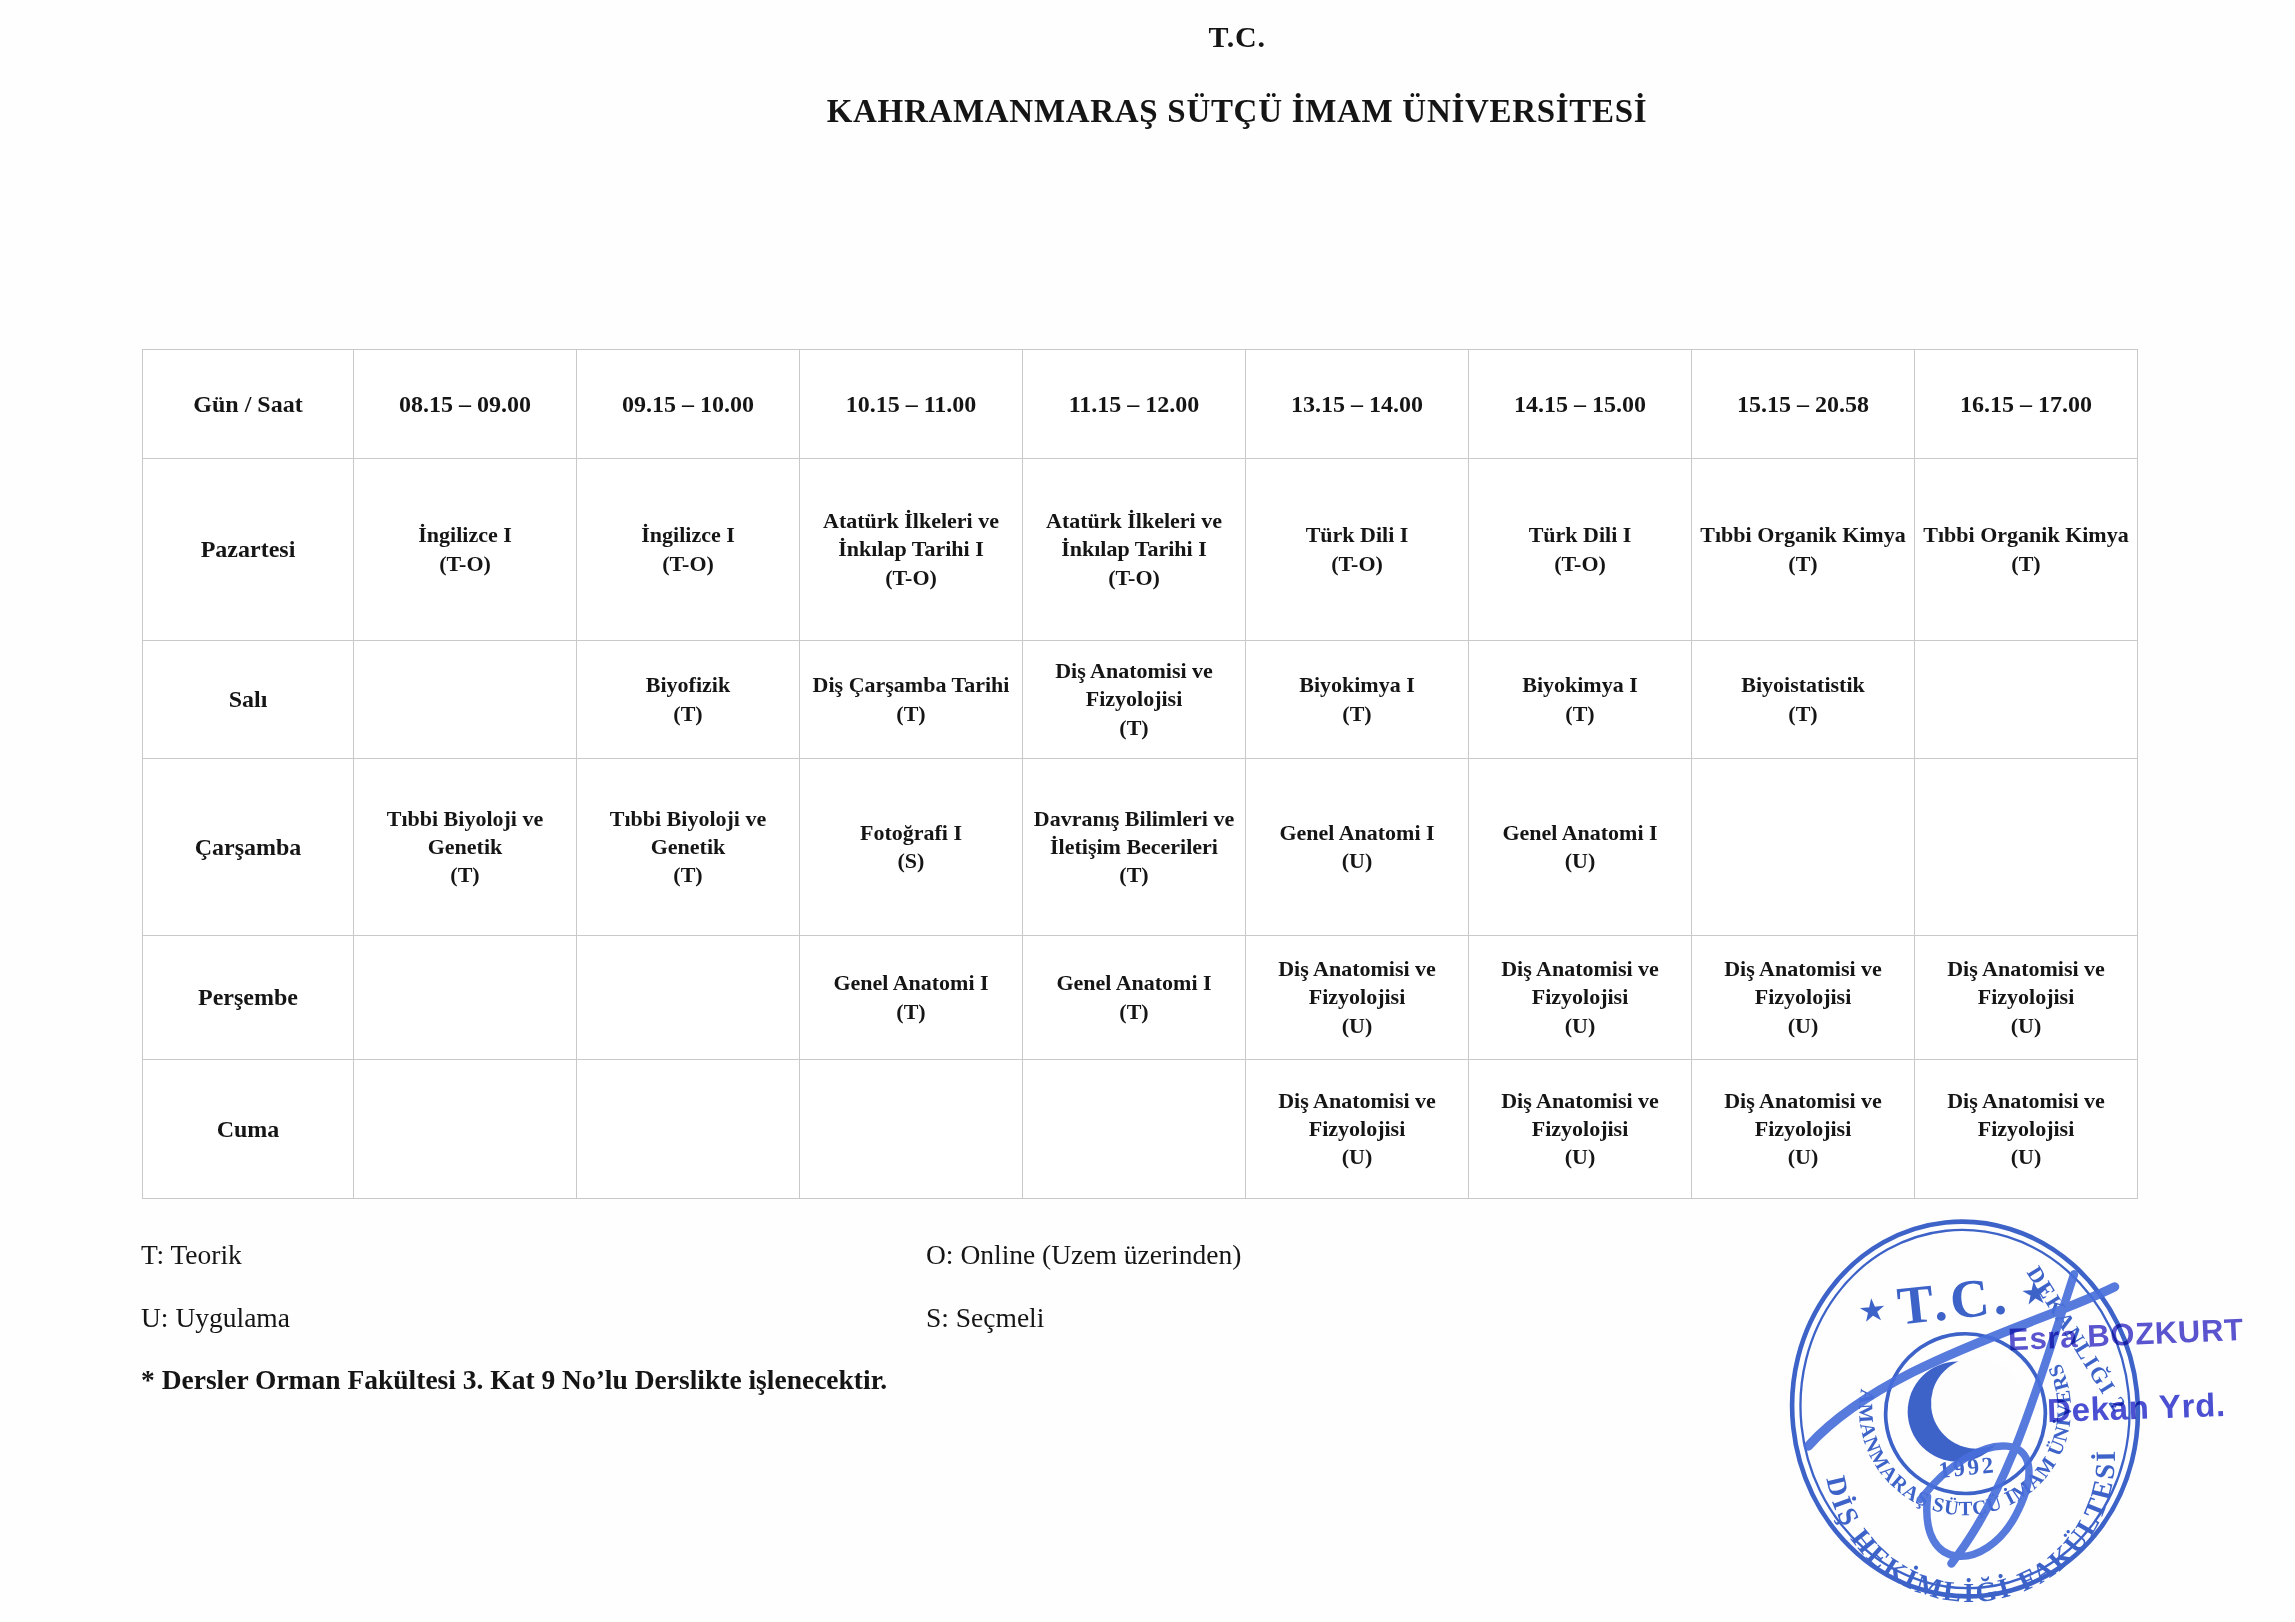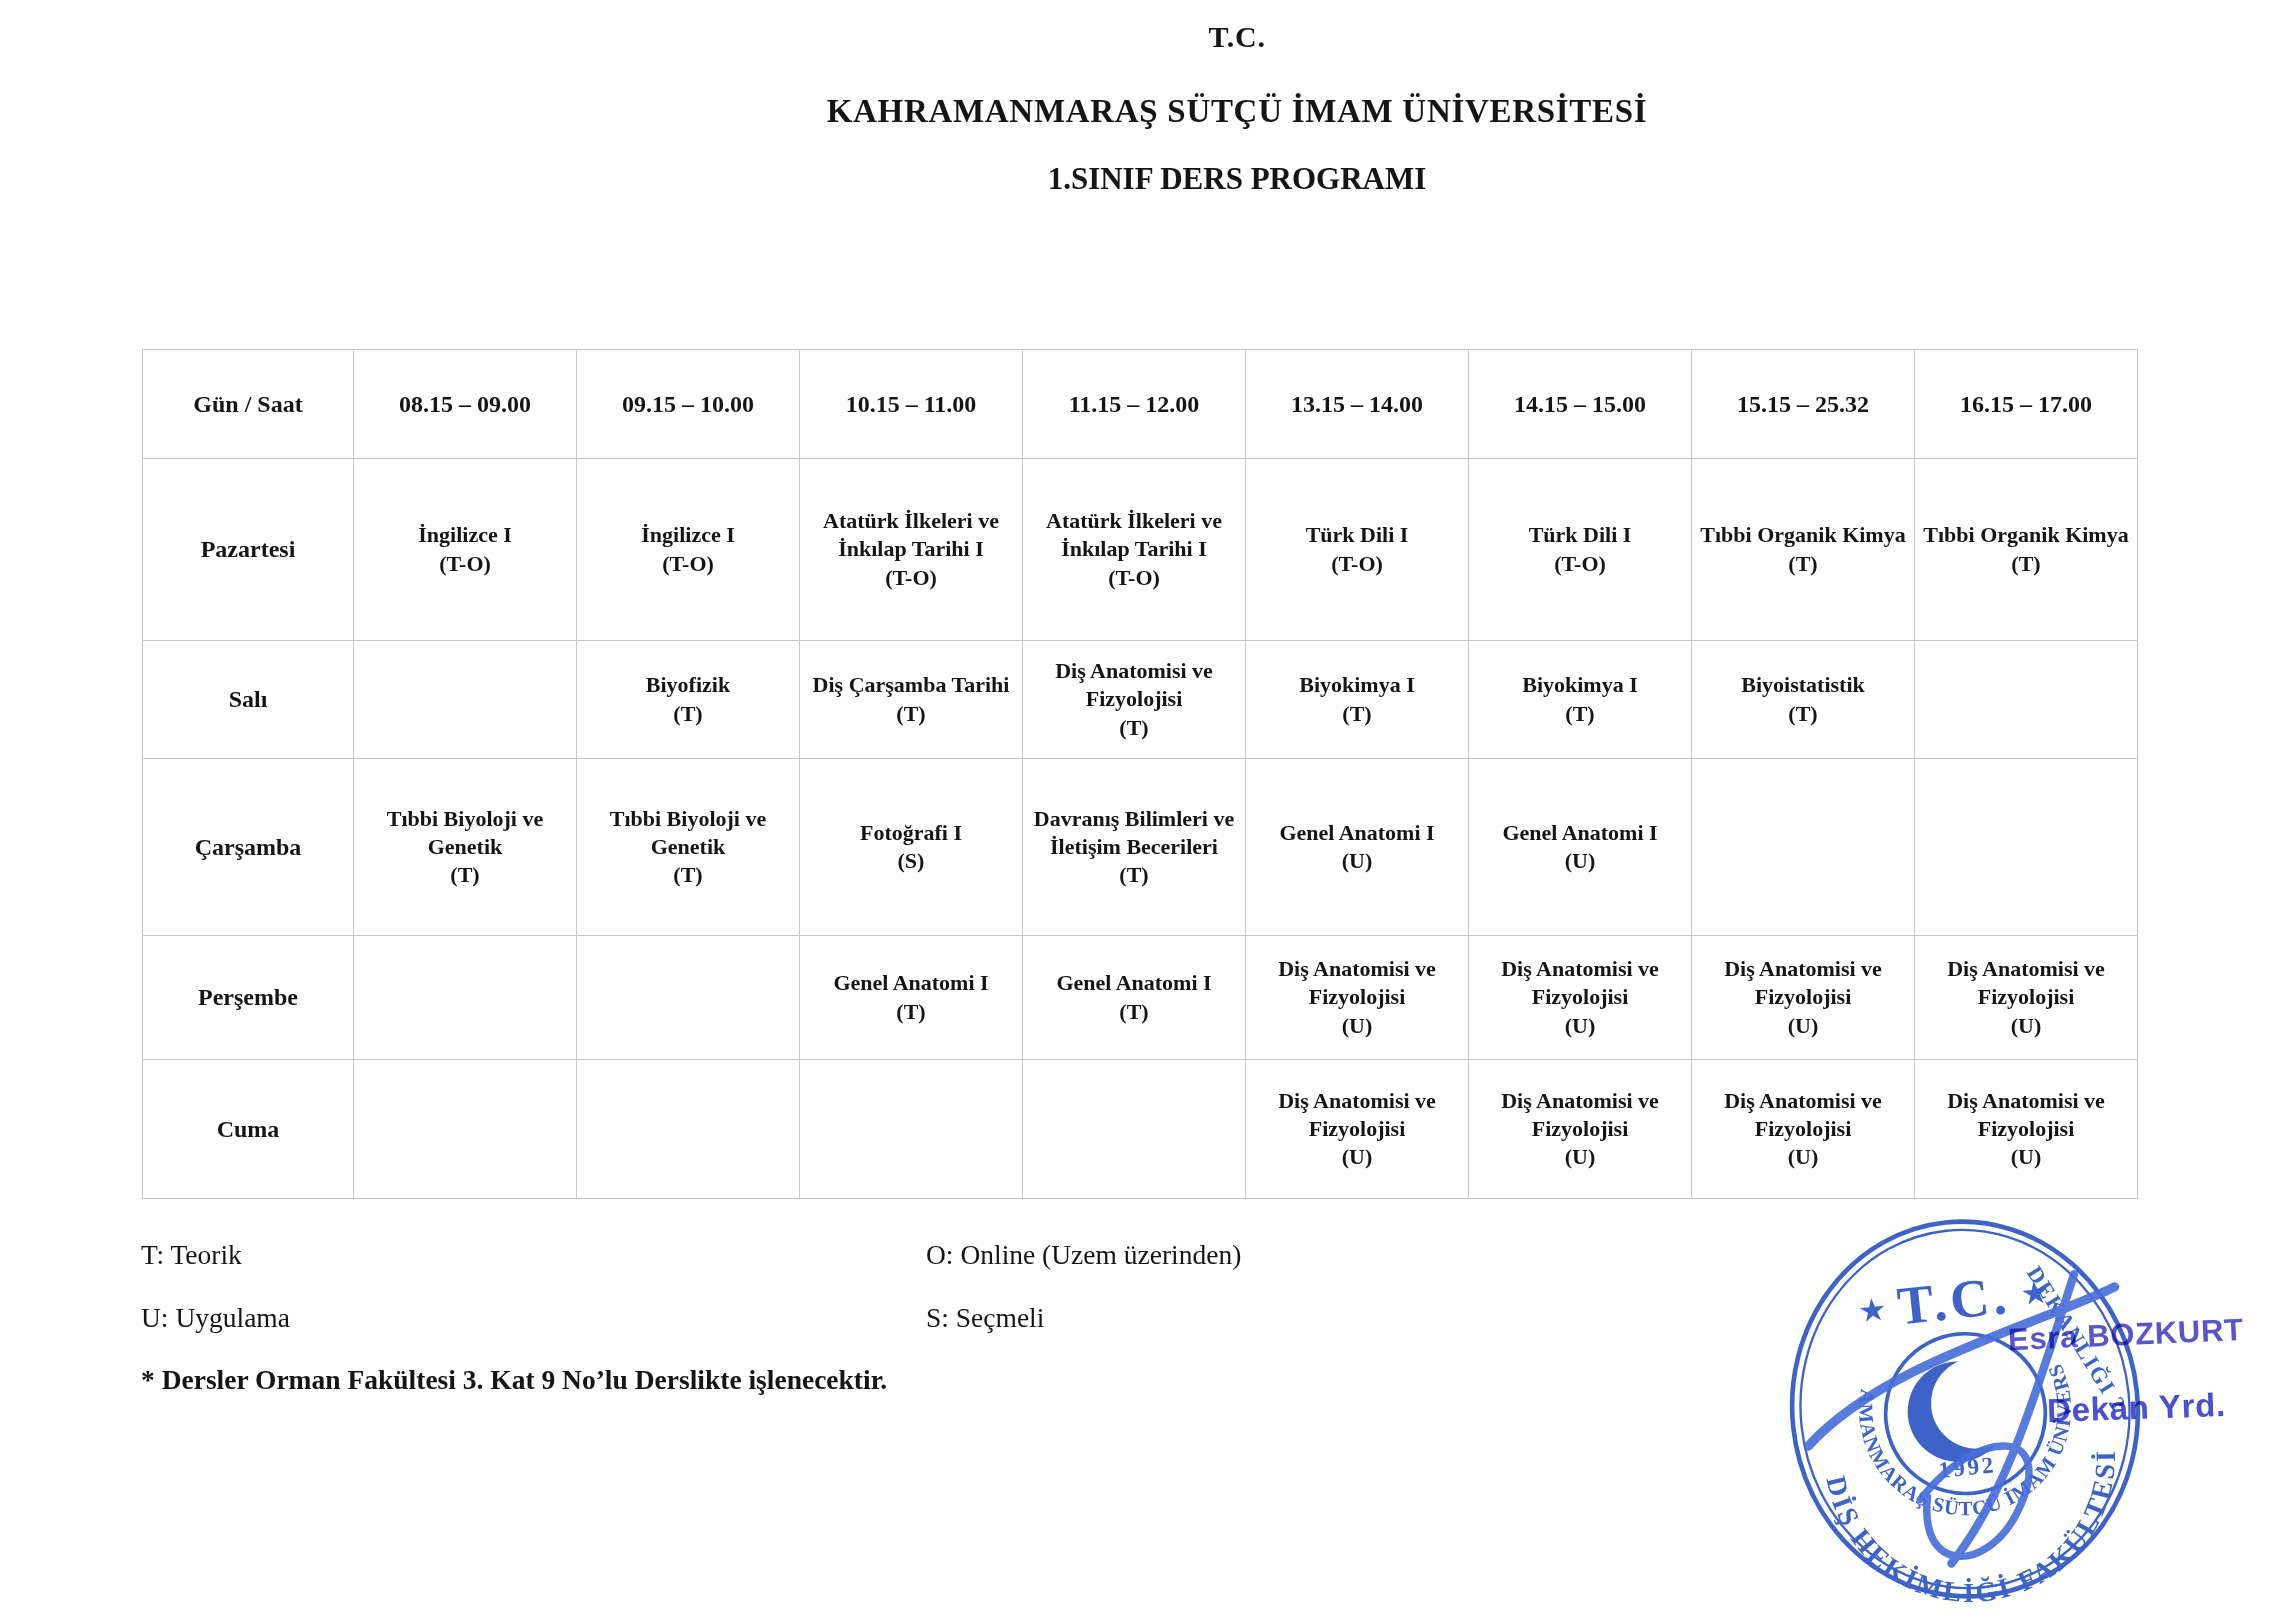--- a/index.html
+++ b/index.html
@@ -70,21 +70,20 @@
   }
 </style>
 </head>
 <body>
 
 <div class="page">
 
   <div class="doc-header">
     <div class="h-tc">T.C.</div>
     <div class="h-uni">KAHRAMANMARAŞ SÜTÇÜ İMAM ÜNİVERSİTESİ</div>
-    <div class="h-prog">1.SINIF DERS PROGRAMI</div>
   </div>
 
   <table class="schedule">
     <colgroup>
       <col style="width:211px">
         <col style="width:223px">
         <col style="width:223px">
         <col style="width:223px">
       <col style="width:223px">
         <col style="width:223px">
@@ -94,21 +93,21 @@
     </colgroup>
     <thead>
       <tr>
         <th class="time-h">Gün / Saat</th>
         <th class="time-h">08.15 – 09.00</th>
         <th class="time-h">09.15 – 10.00</th>
         <th class="time-h">10.15 – 11.00</th>
         <th class="time-h">11.15 – 12.00</th>
         <th class="time-h">13.15 – 14.00</th>
         <th class="time-h">14.15 – 15.00</th>
-        <th class="time-h">15.15 – 25.32</th>
+        <th class="time-h">15.15 – 20.58</th>
         <th class="time-h">16.15 – 17.00</th>
       </tr>
     </thead>
     <tbody>
       <tr>
         <th class="day-h">Pazartesi</th>
         <td class="cell">İngilizce I
 (T-O)</td>
         <td class="cell">İngilizce I
 (T-O)</td>

